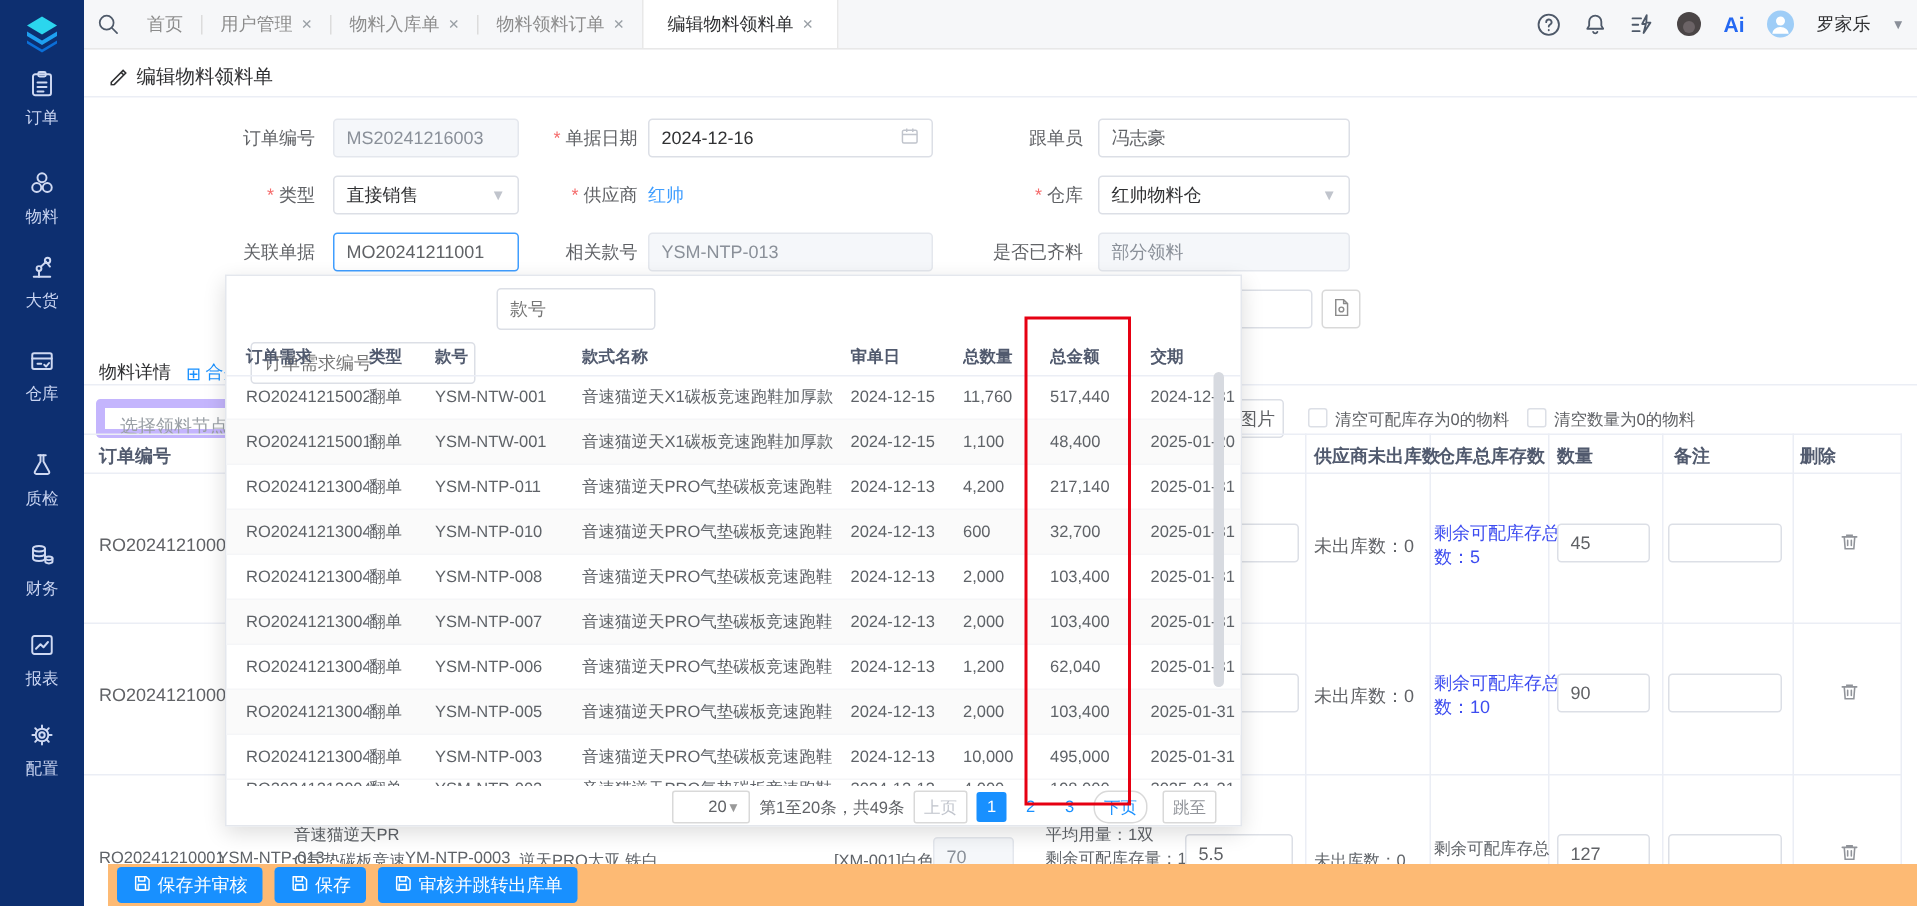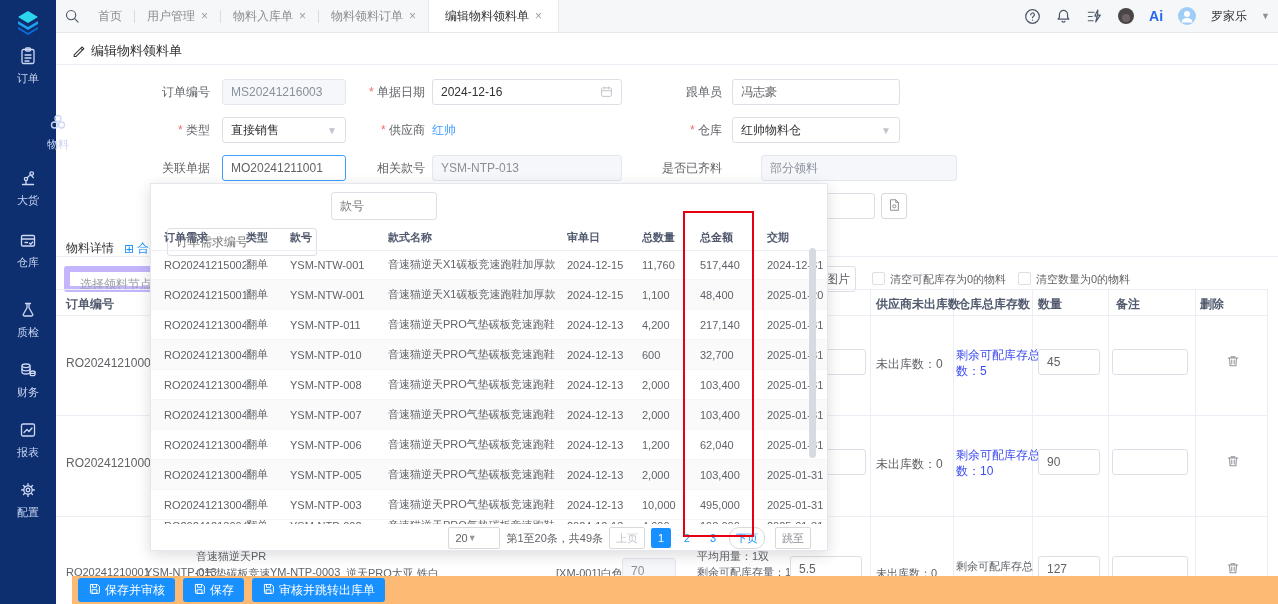--- a/index.html
+++ b/index.html
@@ -80,21 +80,21 @@
     </div>
 
     <div class="side-item sic" style="top:46px;">
       <span><svg width="20" height="20" viewBox="0 0 20 20">
             <rect x="4" y="3.5" width="12" height="14" rx="1.5"></rect>
             <rect x="7.5" y="2" width="5" height="3" rx="1"></rect>
             <path d="M7 9h6M7 12h6M7 15h4"></path>
           </svg></span>
       <span class="lab">订单</span>
     </div>
-    <div class="side-item sic" style="top:112px;padding-left:30px;">
+    <div class="side-item sic" style="top:112px;">
       <span><svg width="20" height="20" viewBox="0 0 20 20">
             <circle cx="10" cy="6.5" r="3"></circle>
             <circle cx="6.5" cy="13" r="3"></circle>
             <circle cx="13.5" cy="13" r="3"></circle>
           </svg></span>
       <span class="lab">物料</span>
     </div>
     <div class="side-item sic" style="top:168px;">
       <span><svg width="20" height="20" viewBox="0 0 20 20">
             <path d="M4.5 16.5h11"></path>
@@ -257,21 +257,21 @@
       <span class="caret">▼</span>
   </div>
 
   <div class="lbl" style="left:60px;top:160px;width:150px;">关联单据</div>
   <input class="inp focus" style="left: 222px; top: 155px; width: 124px;" value="MO20241211001">
 
   <div class="lbl" style="left:335px;top:160px;width:90px;">相关款号</div>
   <input class="inp dis" style="left: 432px; top: 155px; width: 190px;" readonly="" value="YSM-NTP-013">
 
   <div class="lbl" style="left:622px;top:160px;width:100px;">是否已齐料</div>
-  <input class="inp dis" style="left: 732px; top: 155px; width: 196px; margin-left: 29px;" readonly="" value="部分领料">
+  <input class="inp dis" style="left: 732px; top: 155px; width: 168px;" readonly="" value="部分领料">
 
   <div class="lbl" style="left:60px;top:198px;width:150px;">备注</div>
   <input class="inp" style="left: 222px; top: 193px; width: 653px;">
   <div class="abs" style="left:881px;top:193px;width:26px;height:26px;border:1px solid #d9d9d9;border-radius:3px;box-sizing:border-box;display:flex;align-items:center;justify-content:center;">
     <span><svg width="14" height="14" viewBox="0 0 16 16" style="stroke:#8c8c8c;fill:none;stroke-width:1.1;">
           <path d="M4 2h6l3 3v9H4z M10 2v3h3"></path>
           <circle cx="8.3" cy="9.5" r="1.8"></circle>
         </svg></span>
   </div>
 
@@ -463,21 +463,21 @@
         <div class="pc pc2">YSM-NTP-002</div>
         <div class="pc pc3">音速猫逆天PRO气垫碳板竞速跑鞋</div>
         <div class="pc pc4">2024-12-13</div>
         <div class="pc pc5">4,000</div>
         <div class="pc pc6">198,000</div>
         <div class="pc pc7">2025-01-31</div>
       </div>
     </div>
 
     <div class="pgbar">
-      <div class="pgbtn" style="width:52px;justify-content:flex-start;">
+      <div class="pgbtn" style="width:52px;justify-content:flex-end;">
         <span>20</span>
           <span style="color:#999;font-size:9px;">▼</span>
       </div>
       <span>第1至20条，共49条</span>
       <div class="pgbtn" style="color:#c0c4cc;">上页</div>
       <div class="pgnum on">1</div>
       <div class="pgnum">2</div>
       <div class="pgnum">3</div>
       <div class="pgbtn" style="color:#1890ff;border-radius:10px;">下页</div>
       <div class="pgbtn" style="color:#909399;margin-left:4px;">跳至</div>

